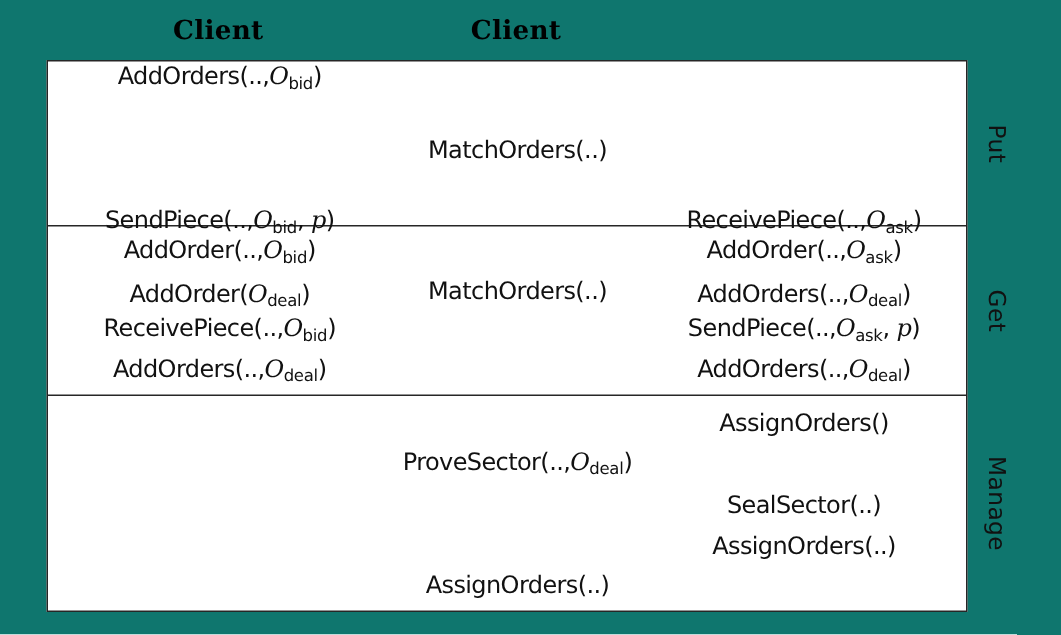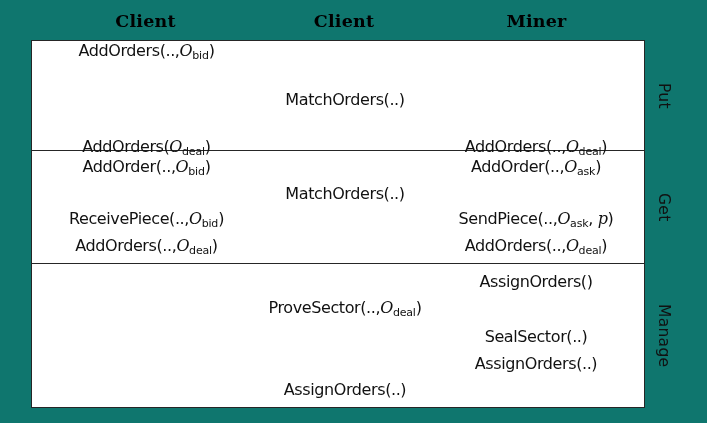--- a/index.html
+++ b/index.html
@@ -97,36 +97,40 @@
   }
 </style>
 </head>
 <body>
 
 <div class="figure">
 
   <div class="headers">
     <div class="hcell">Client</div>
     <div class="hcell">Client</div>
-    <div class="hcell">Miner</div>
   </div>
 
   <div class="box">
     <div class="section section-0">
         <div class="trow">
           <div class="tcell"><span class="call"><span class="seg-fn">AddOrders(..,</span><span class="seg-cal">O</span><span class="seg-sub">bid</span><span class="seg-fn">)</span></span></div>
           <div class="tcell"></div>
         </div>
         <div class="trow">
           <div class="tcell"></div>
           <div class="tcell"><span class="call"><span class="seg-fn">MatchOrders(..)</span></span></div>
           <div class="tcell"></div>
         </div>
         <div class="trow">
-          <div class="tcell"><span class="call"><span class="seg-fn">AddOrders(</span><span class="seg-cal">O</span><span class="seg-sub">deal</span><span class="seg-fn">)</span></span></div>
+          <div class="tcell"><span class="call"><span class="seg-fn">SendPiece(..,</span><span class="seg-cal">O</span><span class="seg-sub">bid</span><span class="seg-fn">, </span><span class="seg-var">p</span><span class="seg-fn">)</span></span></div>
+          <div class="tcell"></div>
+          <div class="tcell"><span class="call"><span class="seg-fn">ReceivePiece(..,</span><span class="seg-cal">O</span><span class="seg-sub">ask</span><span class="seg-fn">)</span></span></div>
+        </div>
+        <div class="trow">
+          <div class="tcell"><span class="call"><span class="seg-fn">AddOrder(</span><span class="seg-cal">O</span><span class="seg-sub">deal</span><span class="seg-fn">)</span></span></div>
           <div class="tcell"></div>
           <div class="tcell"><span class="call"><span class="seg-fn">AddOrders(..,</span><span class="seg-cal">O</span><span class="seg-sub">deal</span><span class="seg-fn">)</span></span></div>
         </div>
       </div>
     <div class="section section-1">
         <div class="trow">
           <div class="tcell"><span class="call"><span class="seg-fn">AddOrder(..,</span><span class="seg-cal">O</span><span class="seg-sub">bid</span><span class="seg-fn">)</span></span></div>
           <div class="tcell"></div>
           <div class="tcell"><span class="call"><span class="seg-fn">AddOrder(..,</span><span class="seg-cal">O</span><span class="seg-sub">ask</span><span class="seg-fn">)</span></span></div>
         </div>

